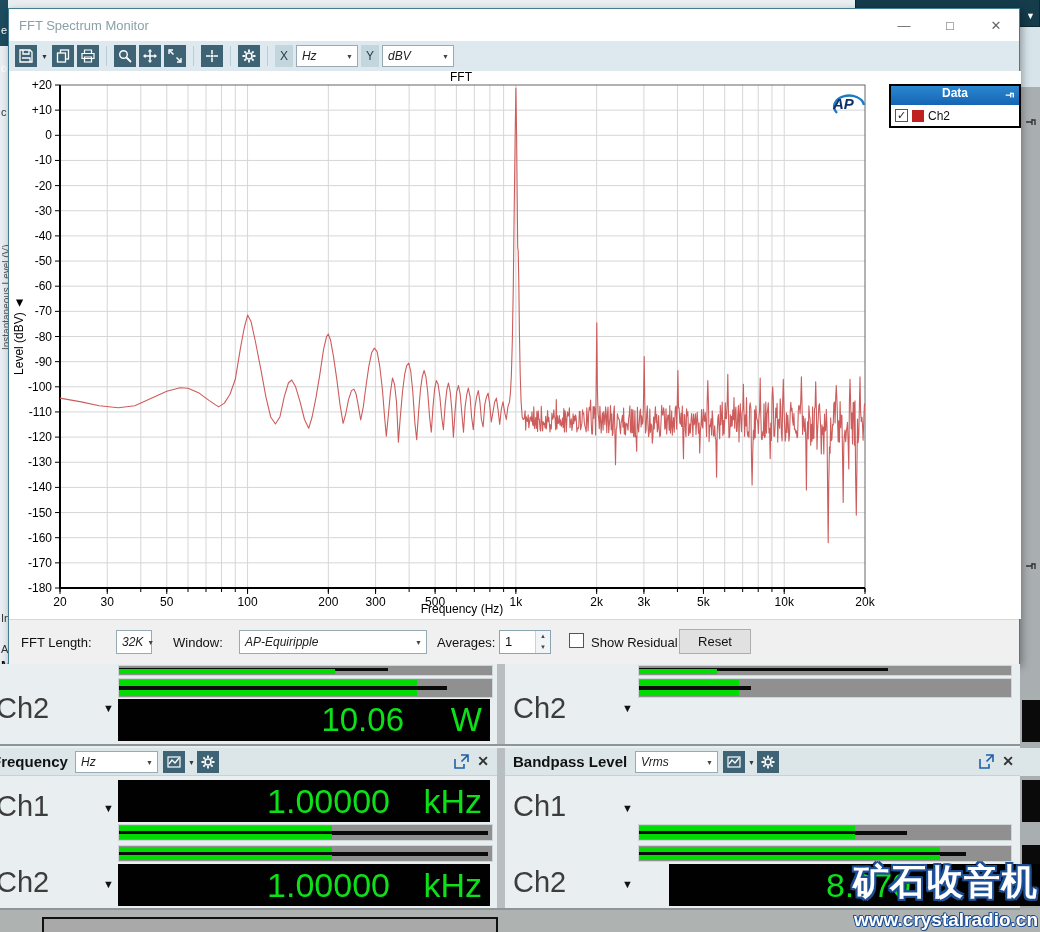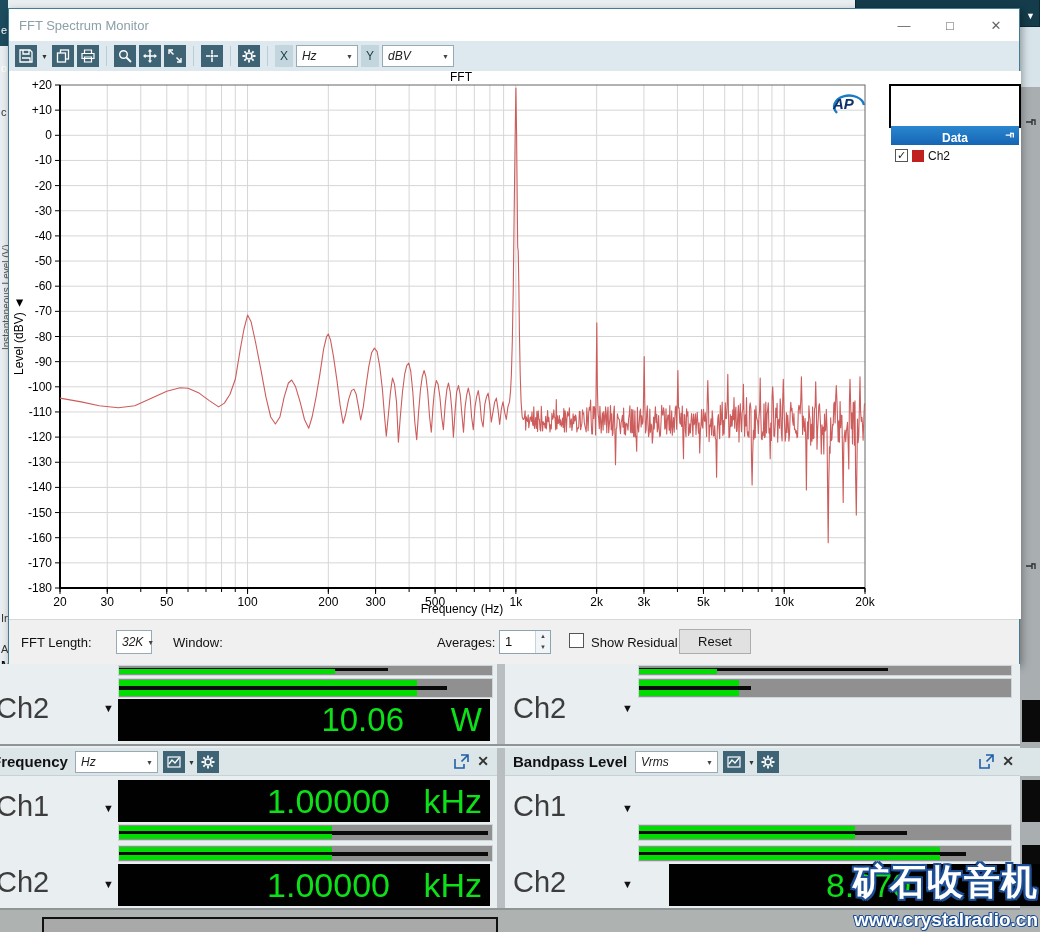--- a/index.html
+++ b/index.html
@@ -37,21 +37,21 @@
   .combo { height:22px; background:#fff; border:1px solid #98aab4; font-size:12px; color:#222; display:flex; align-items:center; padding-left:5px; position:relative; }
   .combo .cv { flex:1;font-style:italic; }
   .combo .caret { font-size:7px; color:#444; padding:0 4px; }
   .chart-wrap { position:absolute; left:0; top:62px; width:1012px; height:548px; background:#fff; }
 
   
   .ap-logo { position:absolute; left:814px; top:78px; width:44px; height:32px; }
 
   
   .data-panel { position:absolute; left:880px; top:75px; width:132px; height:44px; border:2px solid #000; background:#fff; }
-  .data-hdr { height:19px; background:linear-gradient(#2b87cf,#1565b4); color:#fff; font-size:12px; font-weight:bold; display:flex; align-items:flex-end; justify-content:center; position:relative;margin-top:40px; }
+  .data-hdr { height:19px; background:linear-gradient(#2b87cf,#1565b4); color:#fff; font-size:12px; font-weight:bold; display:flex; align-items:flex-start; justify-content:center; position:relative; }
   .data-pin { position:absolute; right:4px; top:4px; }
   .data-row { height:21px; display:flex; align-items:center; padding-left:4px; gap:4px; }
   .cbx { width:13px; height:13px; border:1px solid #555; background:#fff; font-size:11px; line-height:11px; text-align:center; color:#222; }
   .swatch { width:12px; height:12px; background:#c0201e; }
   .data-row .lbl { font-size:12px; color:#111; }
 
   
   .ctrl-row { position:absolute; left:0; right:0; top:610px; height:45px; border-top:1px solid #d8d8d8; background:#f0f0f0; }
   .ctrl-lbl { position:absolute; font-size:13px; color:#111; top:15px; }
   .ctrl-combo { position:absolute; top:10px; }
@@ -379,20 +379,24 @@
       </div>
     </div>
 
     <div class="ctrl-row">
       <span class="ctrl-lbl" style="left:12px">FFT Length:</span>
       <span class="combo ctrl-combo" style="left:107px; width:36px; height:24px">
         <span class="cv">32K</span>
         <span class="caret">▼</span>
       </span>
       <span class="ctrl-lbl" style="left:164px">Window:</span>
+      <span class="combo ctrl-combo" style="left:230px; width:188px; height:24px">
+        <span class="cv">AP-Equiripple</span>
+        <span class="caret">▼</span>
+      </span>
       <span class="ctrl-lbl" style="left:428px">Averages:</span>
       <span class="spin-wrap">
         <span class="spin-val">1</span>
         <span class="spin-btns">
             <span>▲</span>
             <span>▼</span>
           </span>
       </span>
       <span class="ctrl-cbx"></span>
       <span class="ctrl-lbl" style="left:582px">Show Residual</span>

